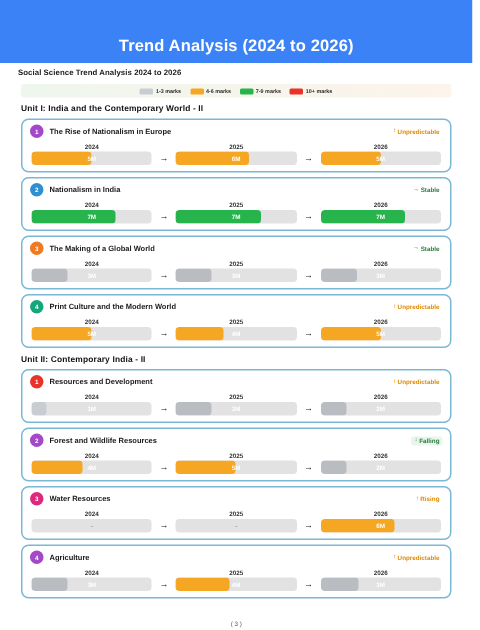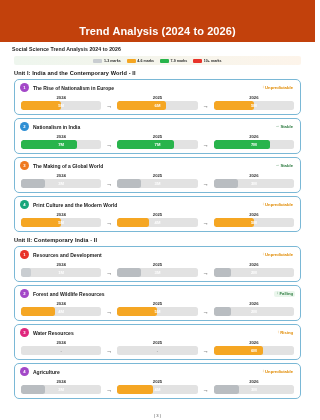--- a/index.html
+++ b/index.html
@@ -10,21 +10,21 @@
     overflow: hidden;
   }
   #page {
     position: relative;
     width: 315px; height: 420px;
     background: #ffffff;
   }
 
   
   .header {
-    background: #c2410c;
+    background: #3b82f6;
     height: 42px;
     display: flex;
     align-items: flex-end;
     justify-content: center;
     padding-bottom: 5px;
   }
   .header-title {
     color: #ffffff;
     font-size: 11px;
     font-weight: bold;

